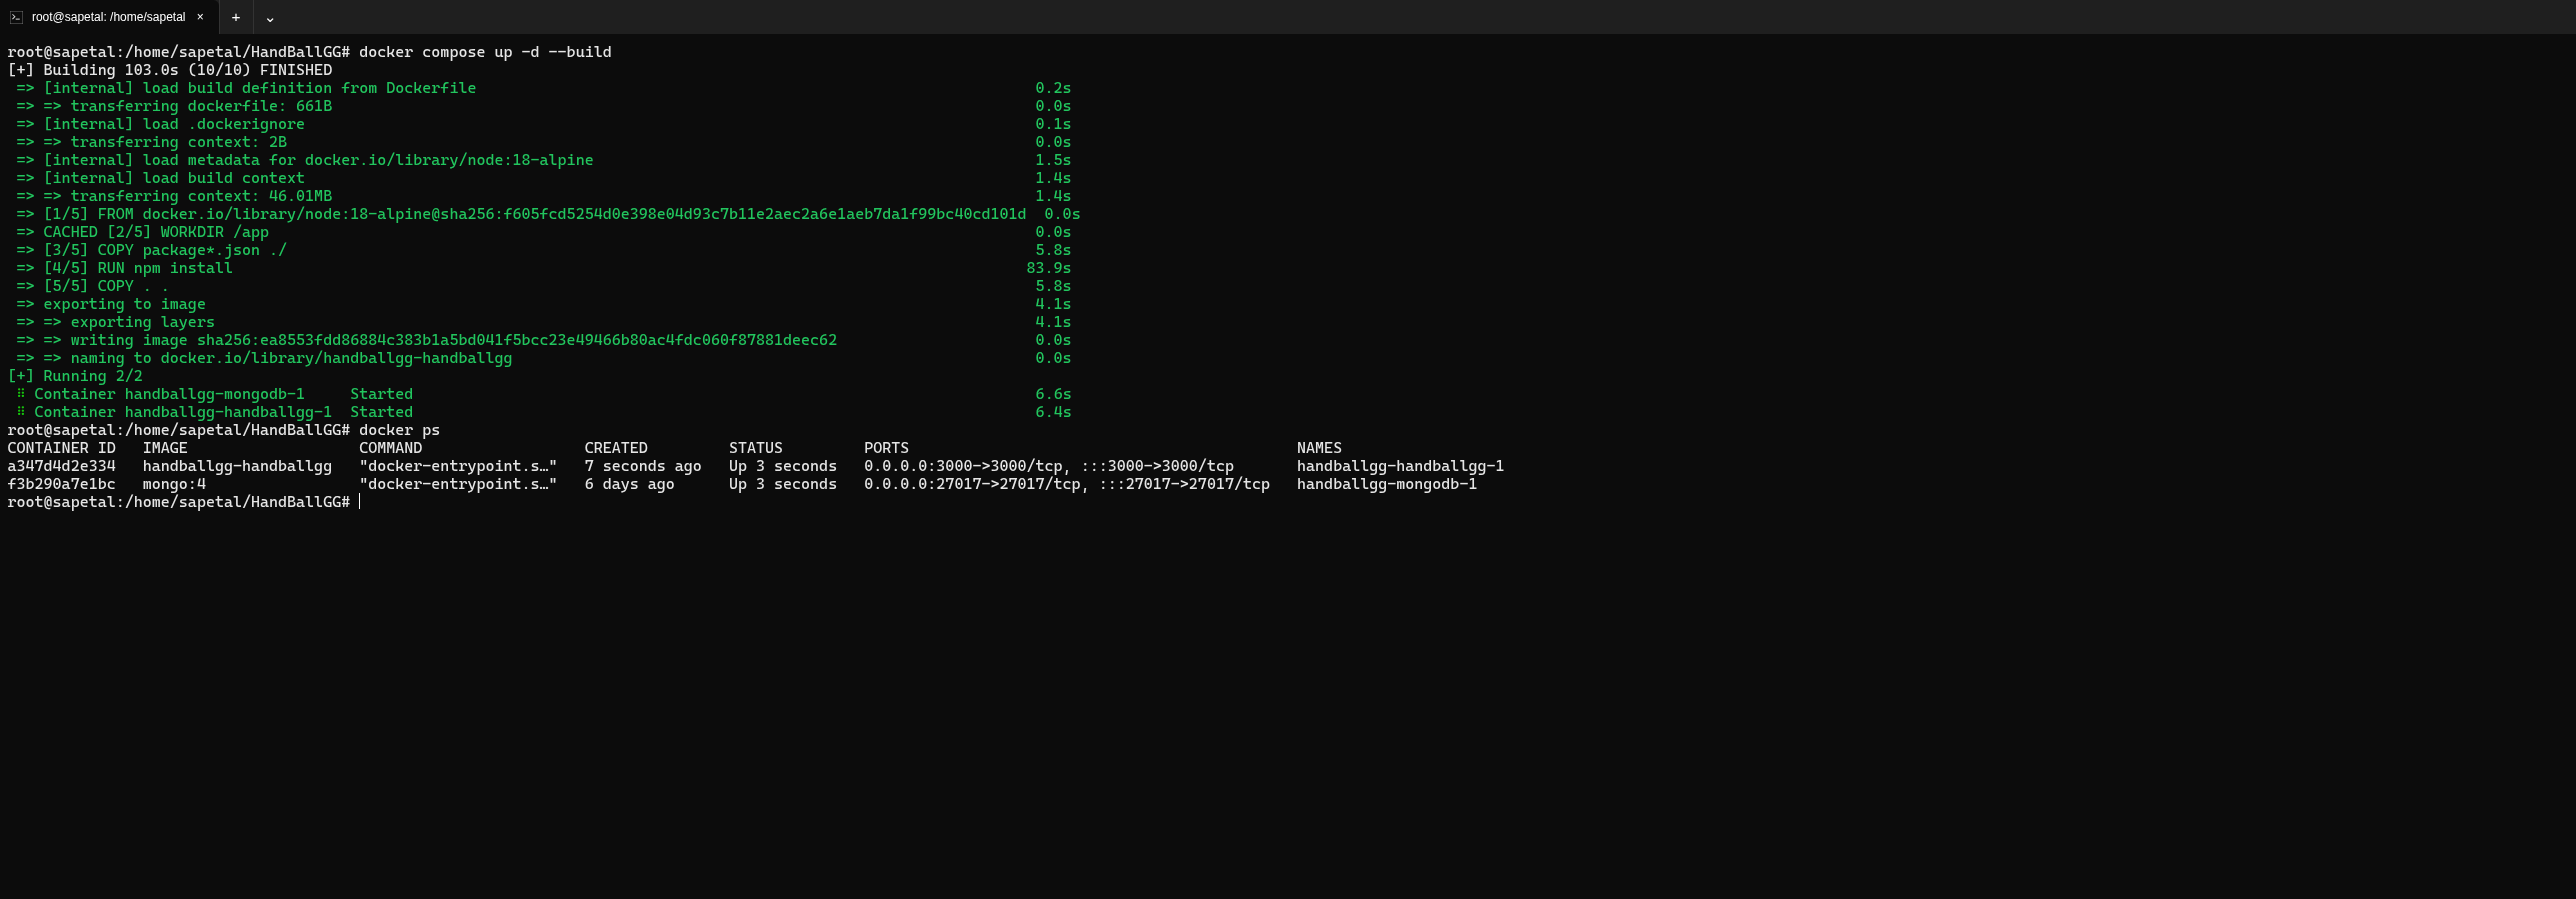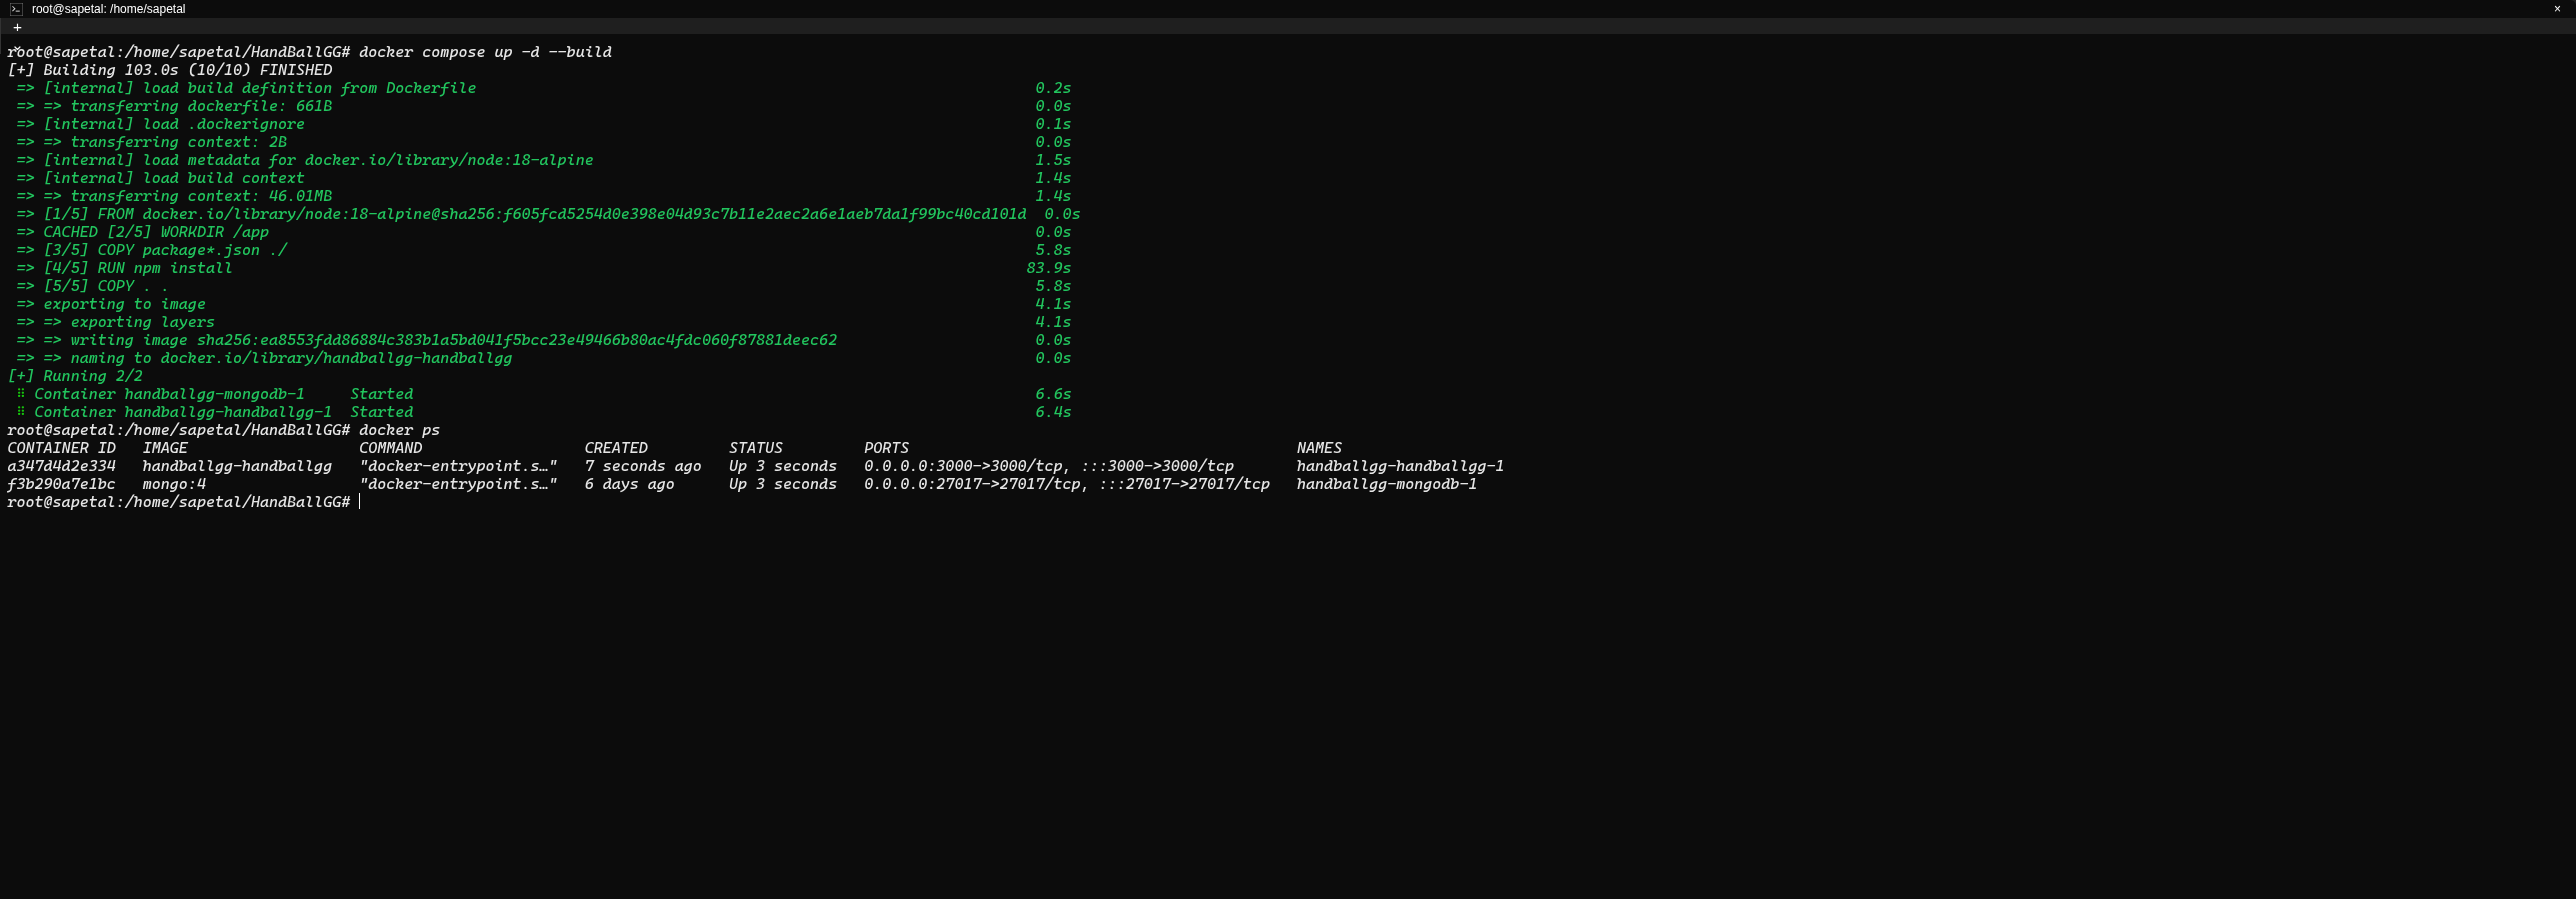--- a/index.html
+++ b/index.html
@@ -10,21 +10,20 @@
     line-height:18px;
     overflow:hidden;
     width:2576px;
     height:900px;
   }
   .titlebar {
     background:#1f1f1f;
     height:34px;
     display:flex;
     align-items:stretch;
-    flex-direction:column;
   }
   .tab {
     background:#0c0c0c;
     display:flex;
     align-items:center;
     padding:0 11.2px 0 9.4px;
     gap:7.5px;
     border-top-right-radius:5.6px;
     min-width:206px;
   }
@@ -39,21 +38,20 @@
     width:34px;
     display:flex;align-items:center;justify-content:center;
     border-left:0.9px solid #333;
     font-family:"Segoe UI",sans-serif;
     cursor:pointer;
   }
   .terminal {
     padding:9.4px 7.5px 0 7.5px;
     color:#cccccc;
     white-space:pre;
-    font-style:italic;
   }
   .white { color:#e6e6e6; }
   .blue  { color:#22c55e; }
   .green { color:#16c60c; }
   .cursor {
     display:inline-block;
     width:0.9px;height:16px;
     background:#ffffff;
     vertical-align:-1.9px;
   }

